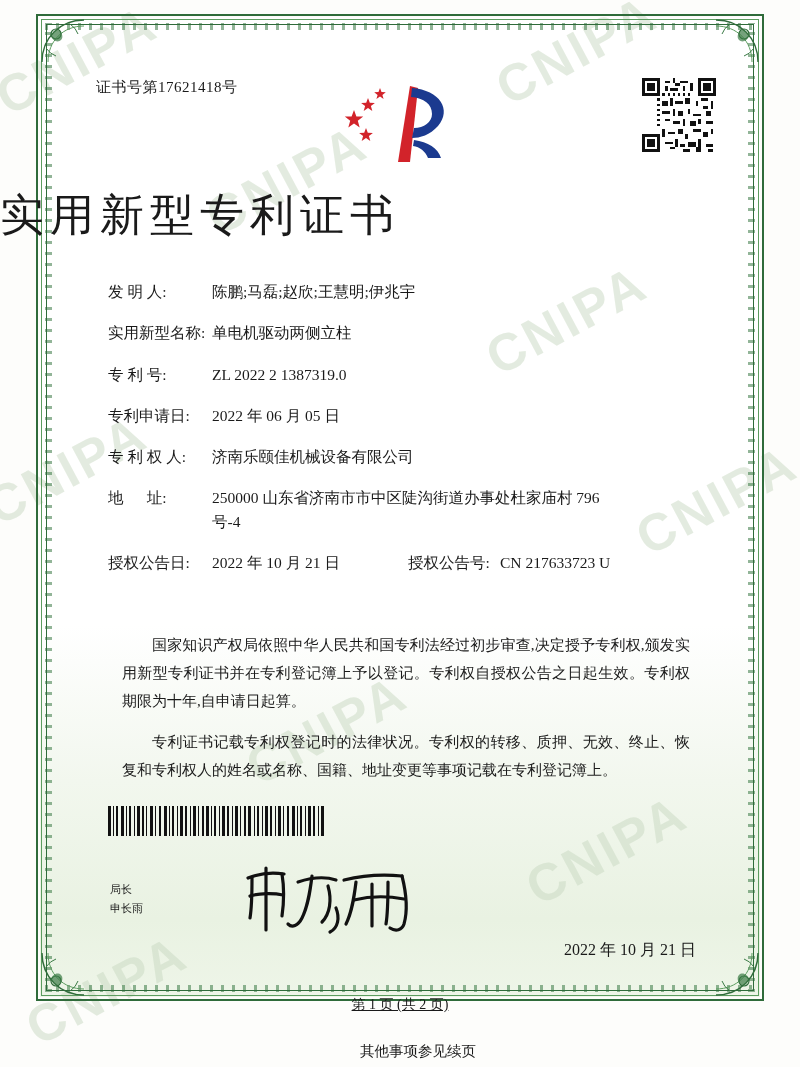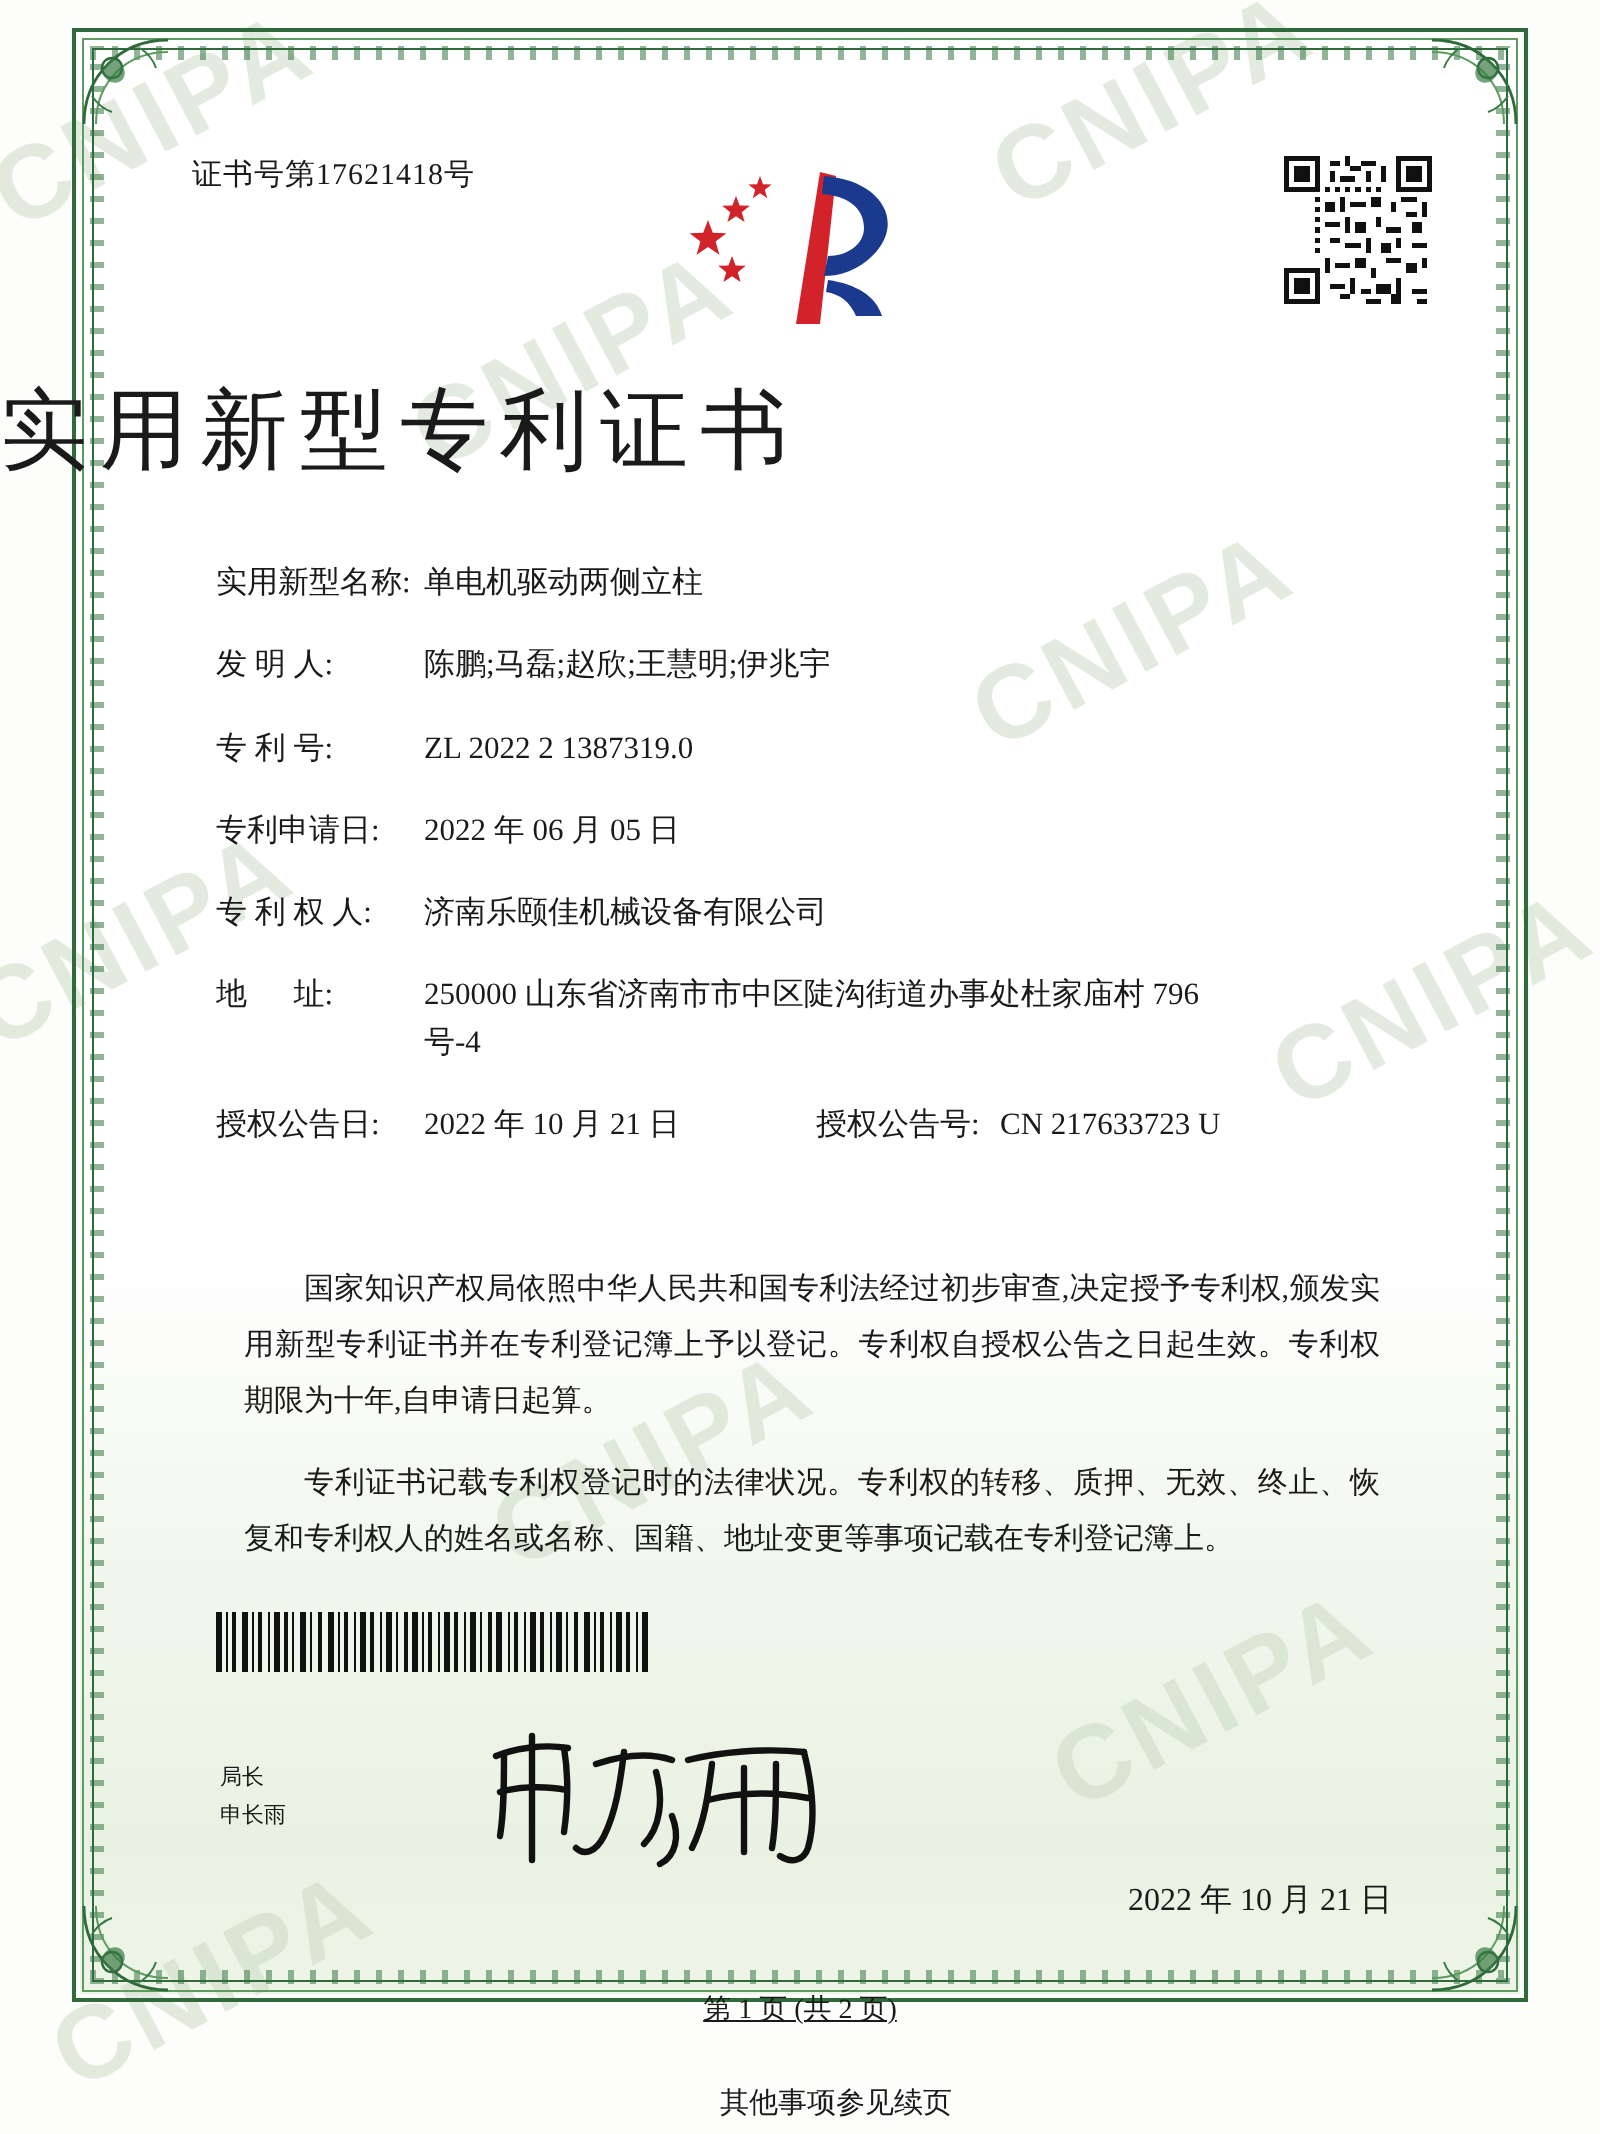--- a/index.html
+++ b/index.html
@@ -366,27 +366,27 @@
           <rect x="26" y="28" width="2" height="1"></rect>
       </g>
     </svg>
   </div>
 
   <div class="title">实用新型专利证书</div>
 
   <div class="fields">
 
     <div class="field-row">
+      <div class="f-label">发 明 人:</div>
+      <div class="f-value">陈鹏;马磊;赵欣;王慧明;伊兆宇</div>
+    </div>
+
+    <div class="field-row">
       <div class="f-label">实用新型名称:</div>
       <div class="f-value">单电机驱动两侧立柱</div>
-    </div>
-
-    <div class="field-row">
-      <div class="f-label">发 明 人:</div>
-      <div class="f-value">陈鹏;马磊;赵欣;王慧明;伊兆宇</div>
     </div>
 
     <div class="field-row">
       <div class="f-label">专 利 号:</div>
       <div class="f-value">ZL 2022 2 1387319.0</div>
     </div>
 
     <div class="field-row">
       <div class="f-label">专利申请日:</div>
       <div class="f-value">2022 年 06 月 05 日</div>

